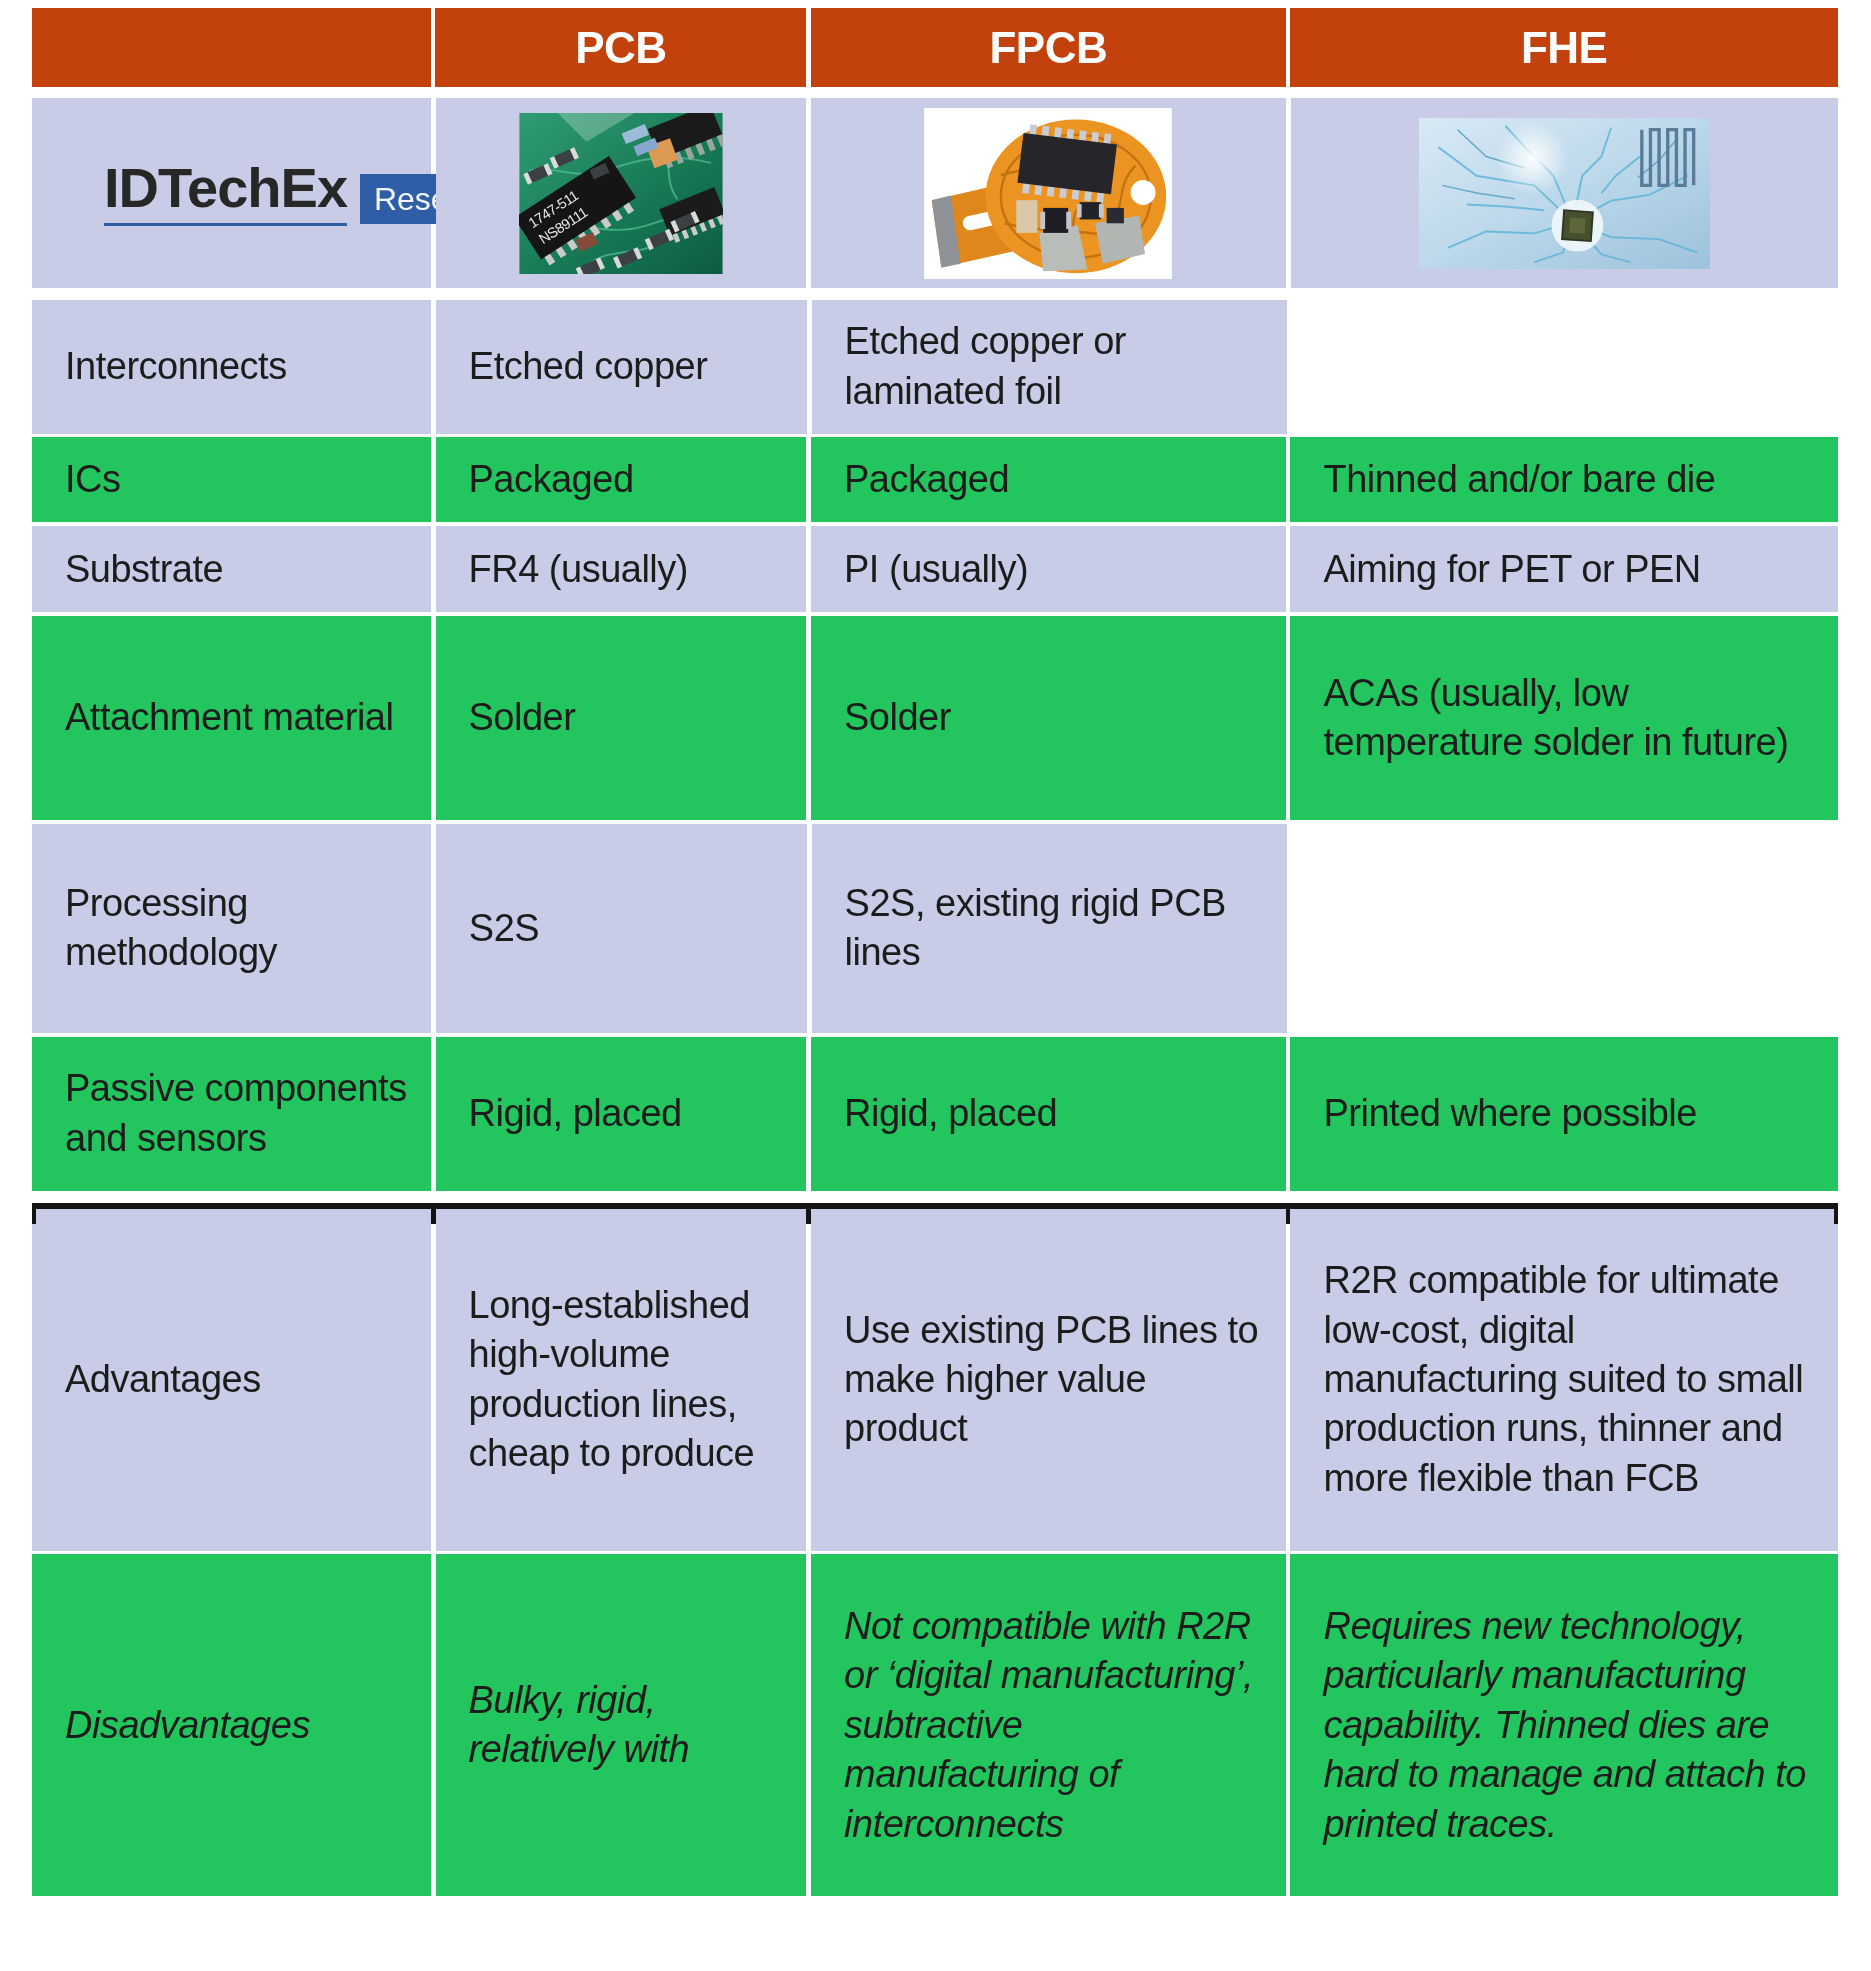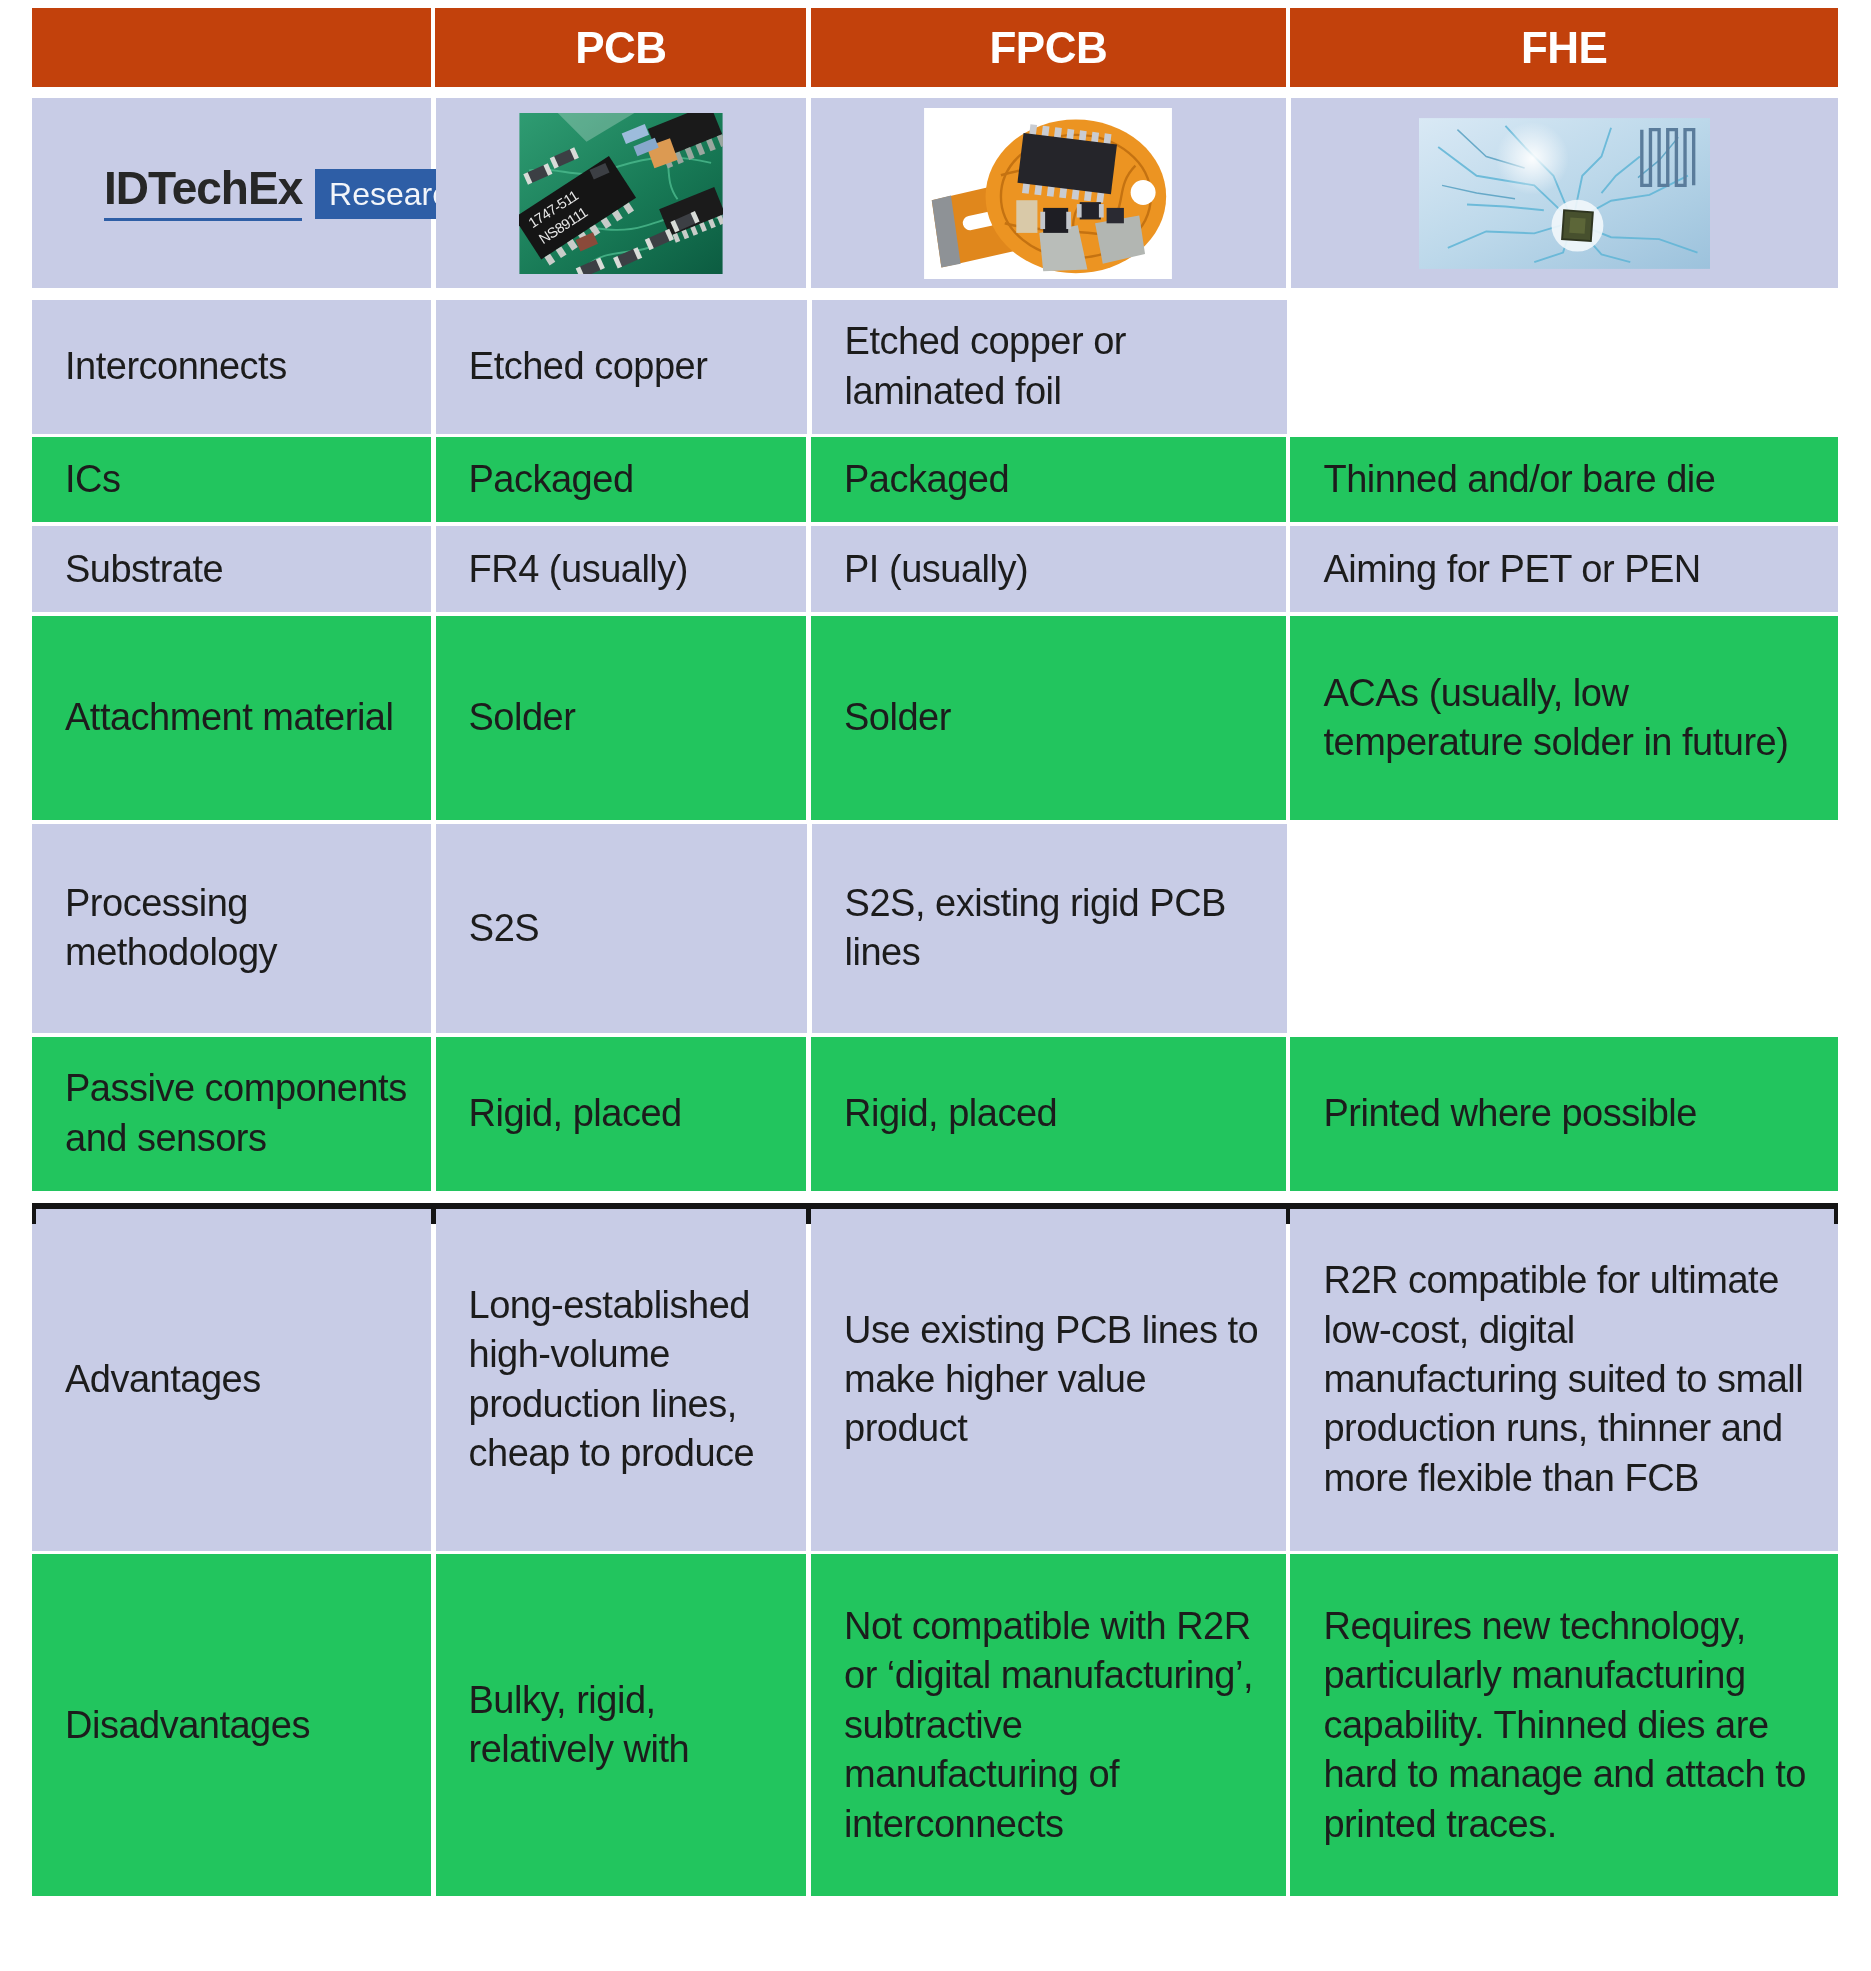--- a/index.html
+++ b/index.html
@@ -49,26 +49,26 @@
   .r-adv .cell { height:342px; }
   .r-adv .cell::after {
     content:''; position:absolute; top:0; right:-4.8px;
     width:4.8px; height:15.4px; background:#141414;
   }
   .r-adv .cell:last-child::after { right:0; width:3.8px; }
   .r-adv .cell:first-child::before {
     content:''; position:absolute; top:0; left:0;
     width:3.8px; height:15.4px; background:#141414;
   }
-  .r-dis .cell { height:342px; }
+  .r-dis .cell { height:342px;font-style:italic; }
 
   
   .logo { display:flex; align-items:flex-end; }
   .logo-main {
-    font-weight:bold; font-size:46px; color:#272727;
+    font-weight:bold; font-size:56px; color:#272727;
     letter-spacing:-1px; line-height:1;
     padding-bottom:6.7px; border-bottom:3.8px solid #2e5ea6;
   }
   .logo-badge {
     background:#2e5ea6; color:#f2f5fa; font-size:32px;
     line-height:1; padding:8.6px 14.4px 9.6px 14.4px; margin-left:12.5px;
     letter-spacing:0; margin-bottom:1.9px;
   }
   svg { display:block; }
 </style>

